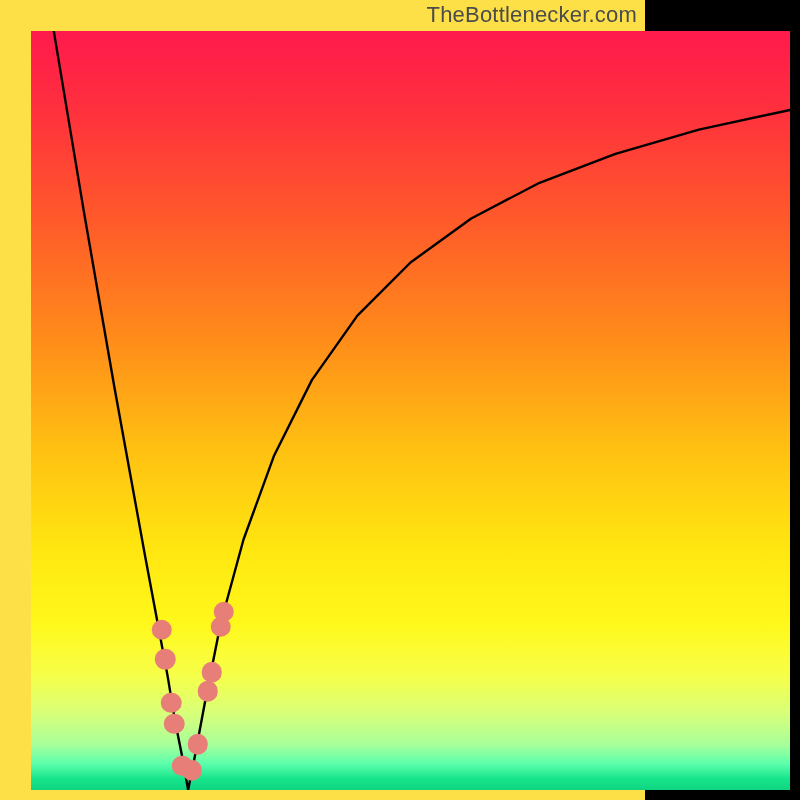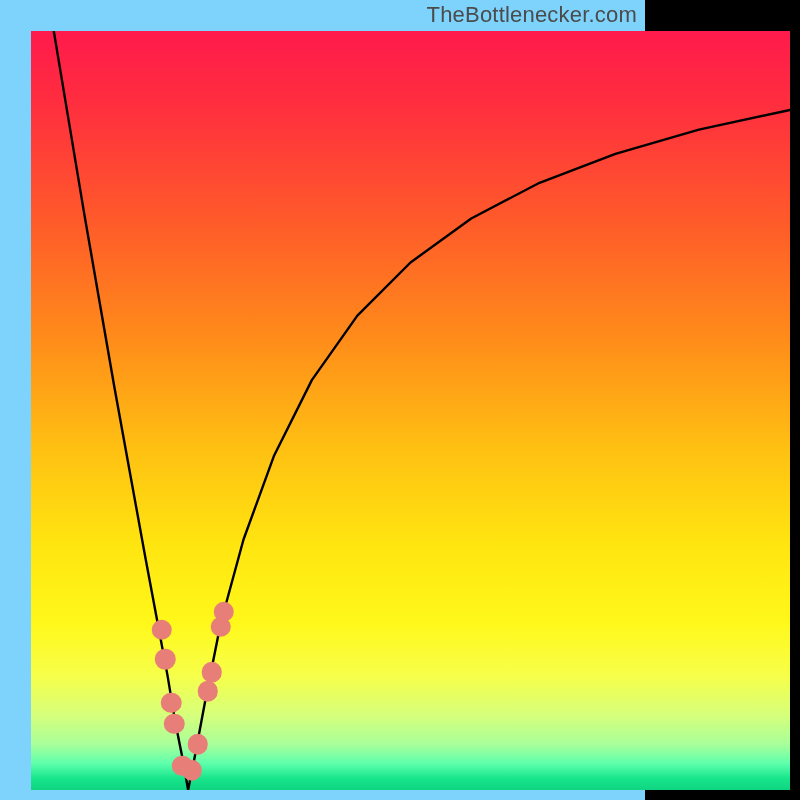--- a/index.html
+++ b/index.html
@@ -9,21 +9,21 @@
     height: 800px;
     overflow: hidden;
     background: #000;
     font-family: Arial, Helvetica, sans-serif;
   }
   .frame {
     position: absolute;
     left: 0; top: 0;
     width: 645px;
     height: 800px;
-    background: #7dd3fc;
+    background: #fde047;
   }
   .plot {
     position: absolute;
     background: #000;
   }
   .gradient {
     position: absolute;
     left: 0; right: 0; top: 0; bottom: 0;
   }
   .curve {

